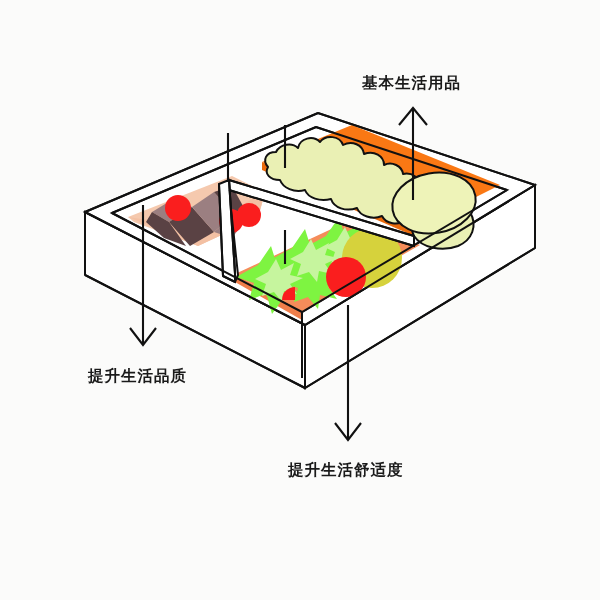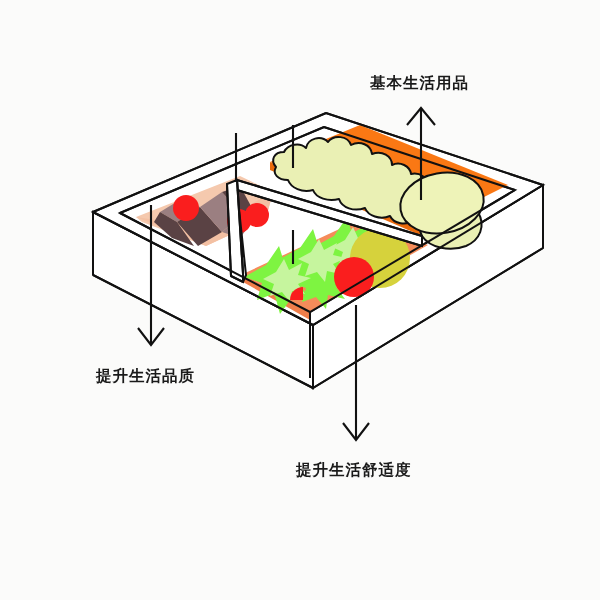--- a/index.html
+++ b/index.html
@@ -3,21 +3,21 @@
 <meta charset="utf-8">
 <style>
   html,body{margin:0;padding:0;}
   body{
     width:600px;height:600px;
     background:#fbfbfa;
     font-family:"DejaVu Sans","Liberation Sans",sans-serif;
     overflow:hidden;
     position:relative;
   }
-  #stage{position:absolute;left:8px;top:0;width:504px;height:600px;}
+  #stage{position:absolute;left:0;top:0;width:504px;height:600px;}
   svg{display:block;}
   .lbl{
     fill:#1a1a1a;
     font-family:"DejaVu Sans","Liberation Sans",sans-serif;
     font-size:15.5px;
     font-weight:600;
     letter-spacing:1px;
   }
   .boxline{fill:none;stroke:#111111;stroke-width:2;stroke-linejoin:miter;stroke-linecap:butt;}
   .boxfill{fill:#ffffff;stroke:#111111;stroke-width:2;}

